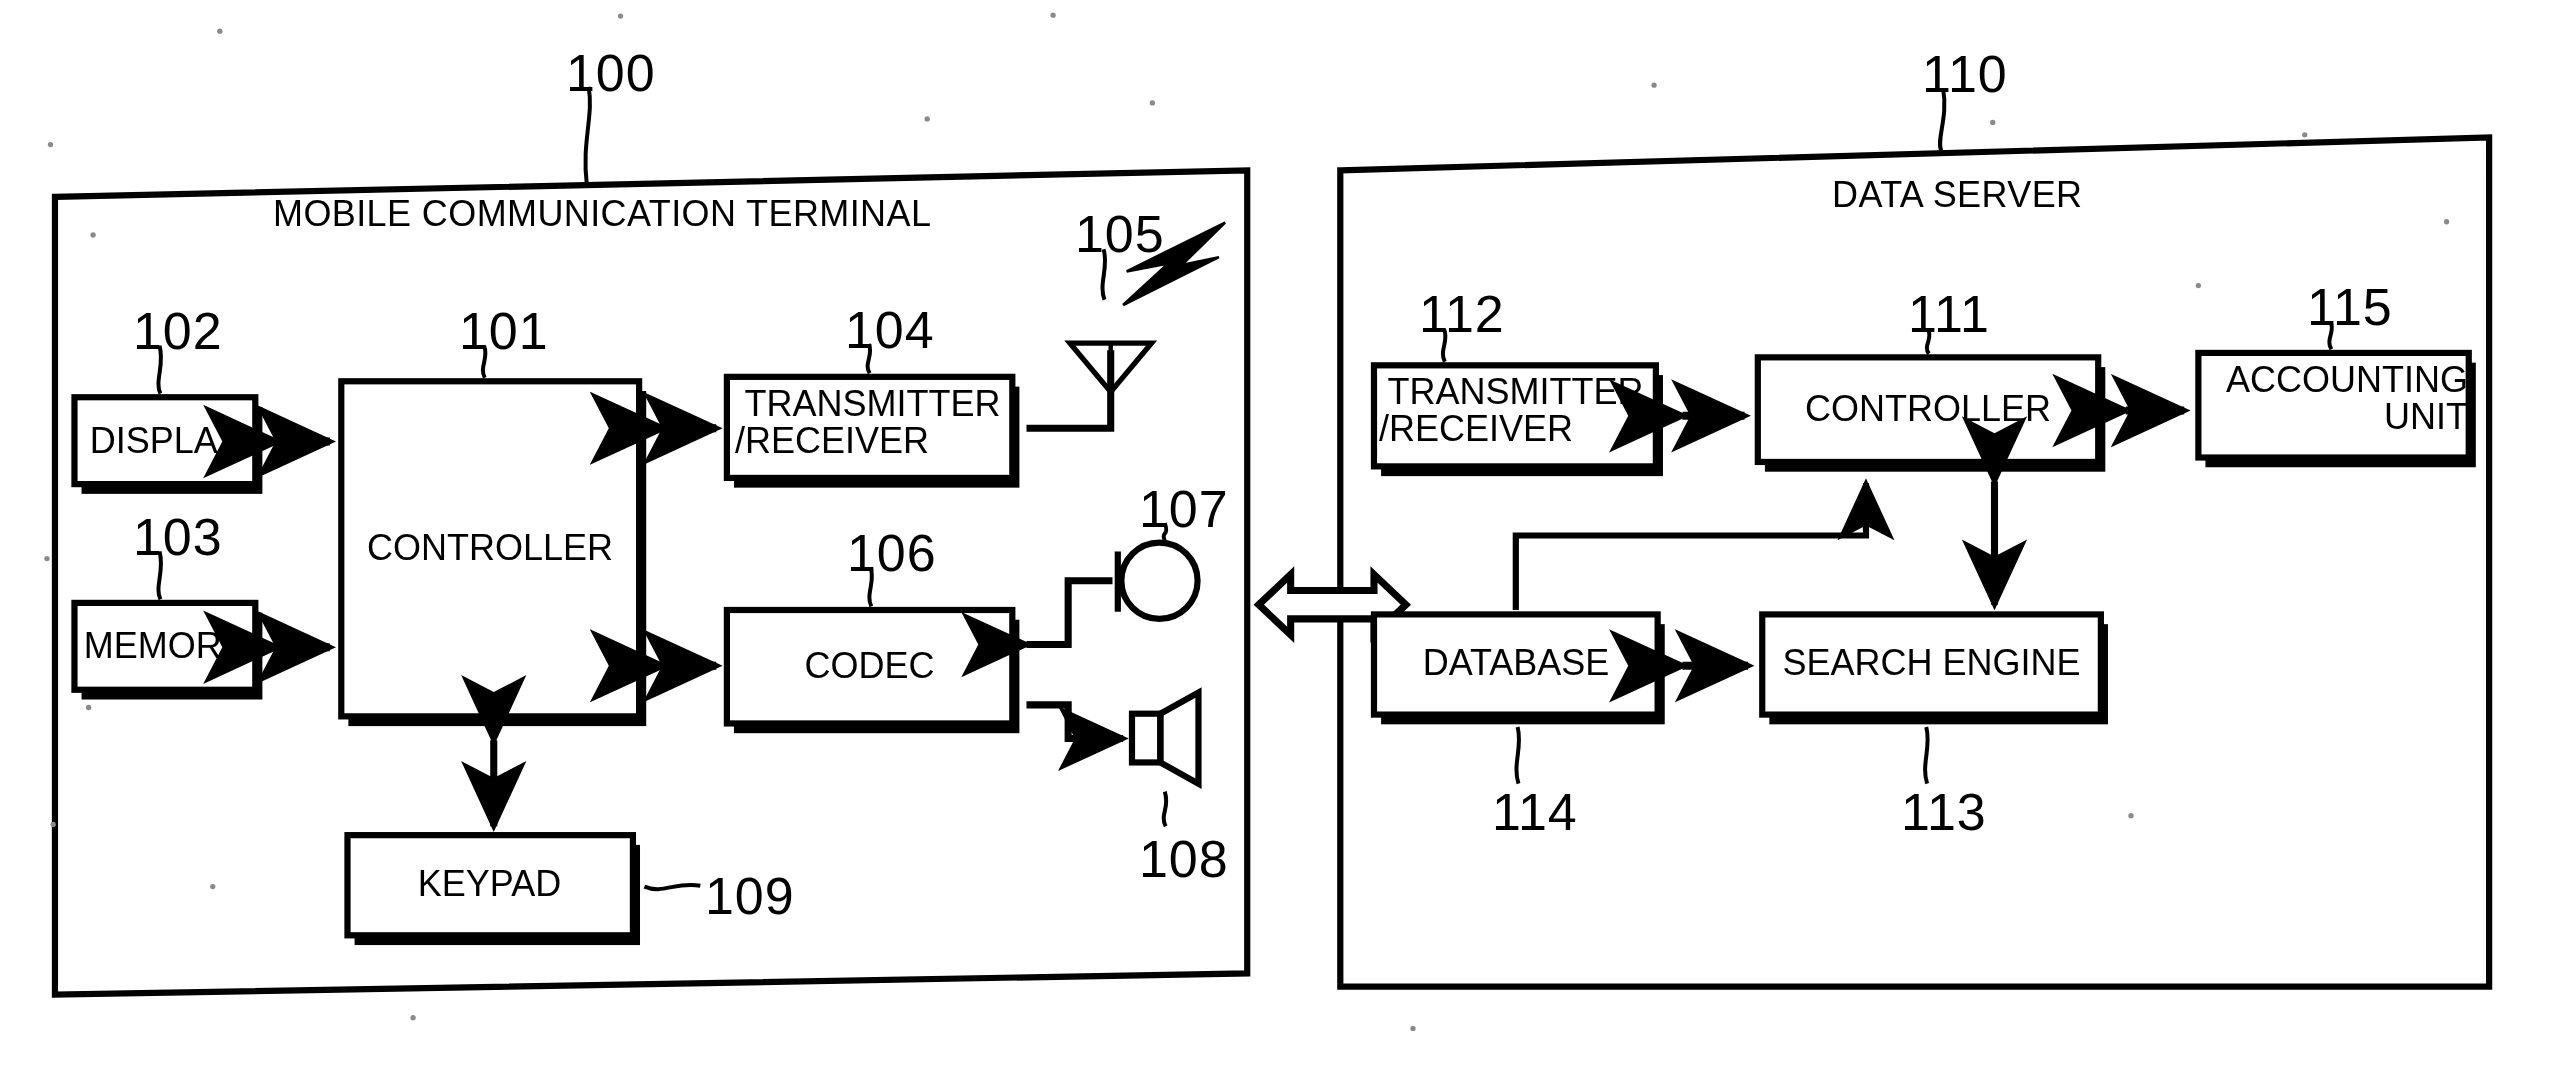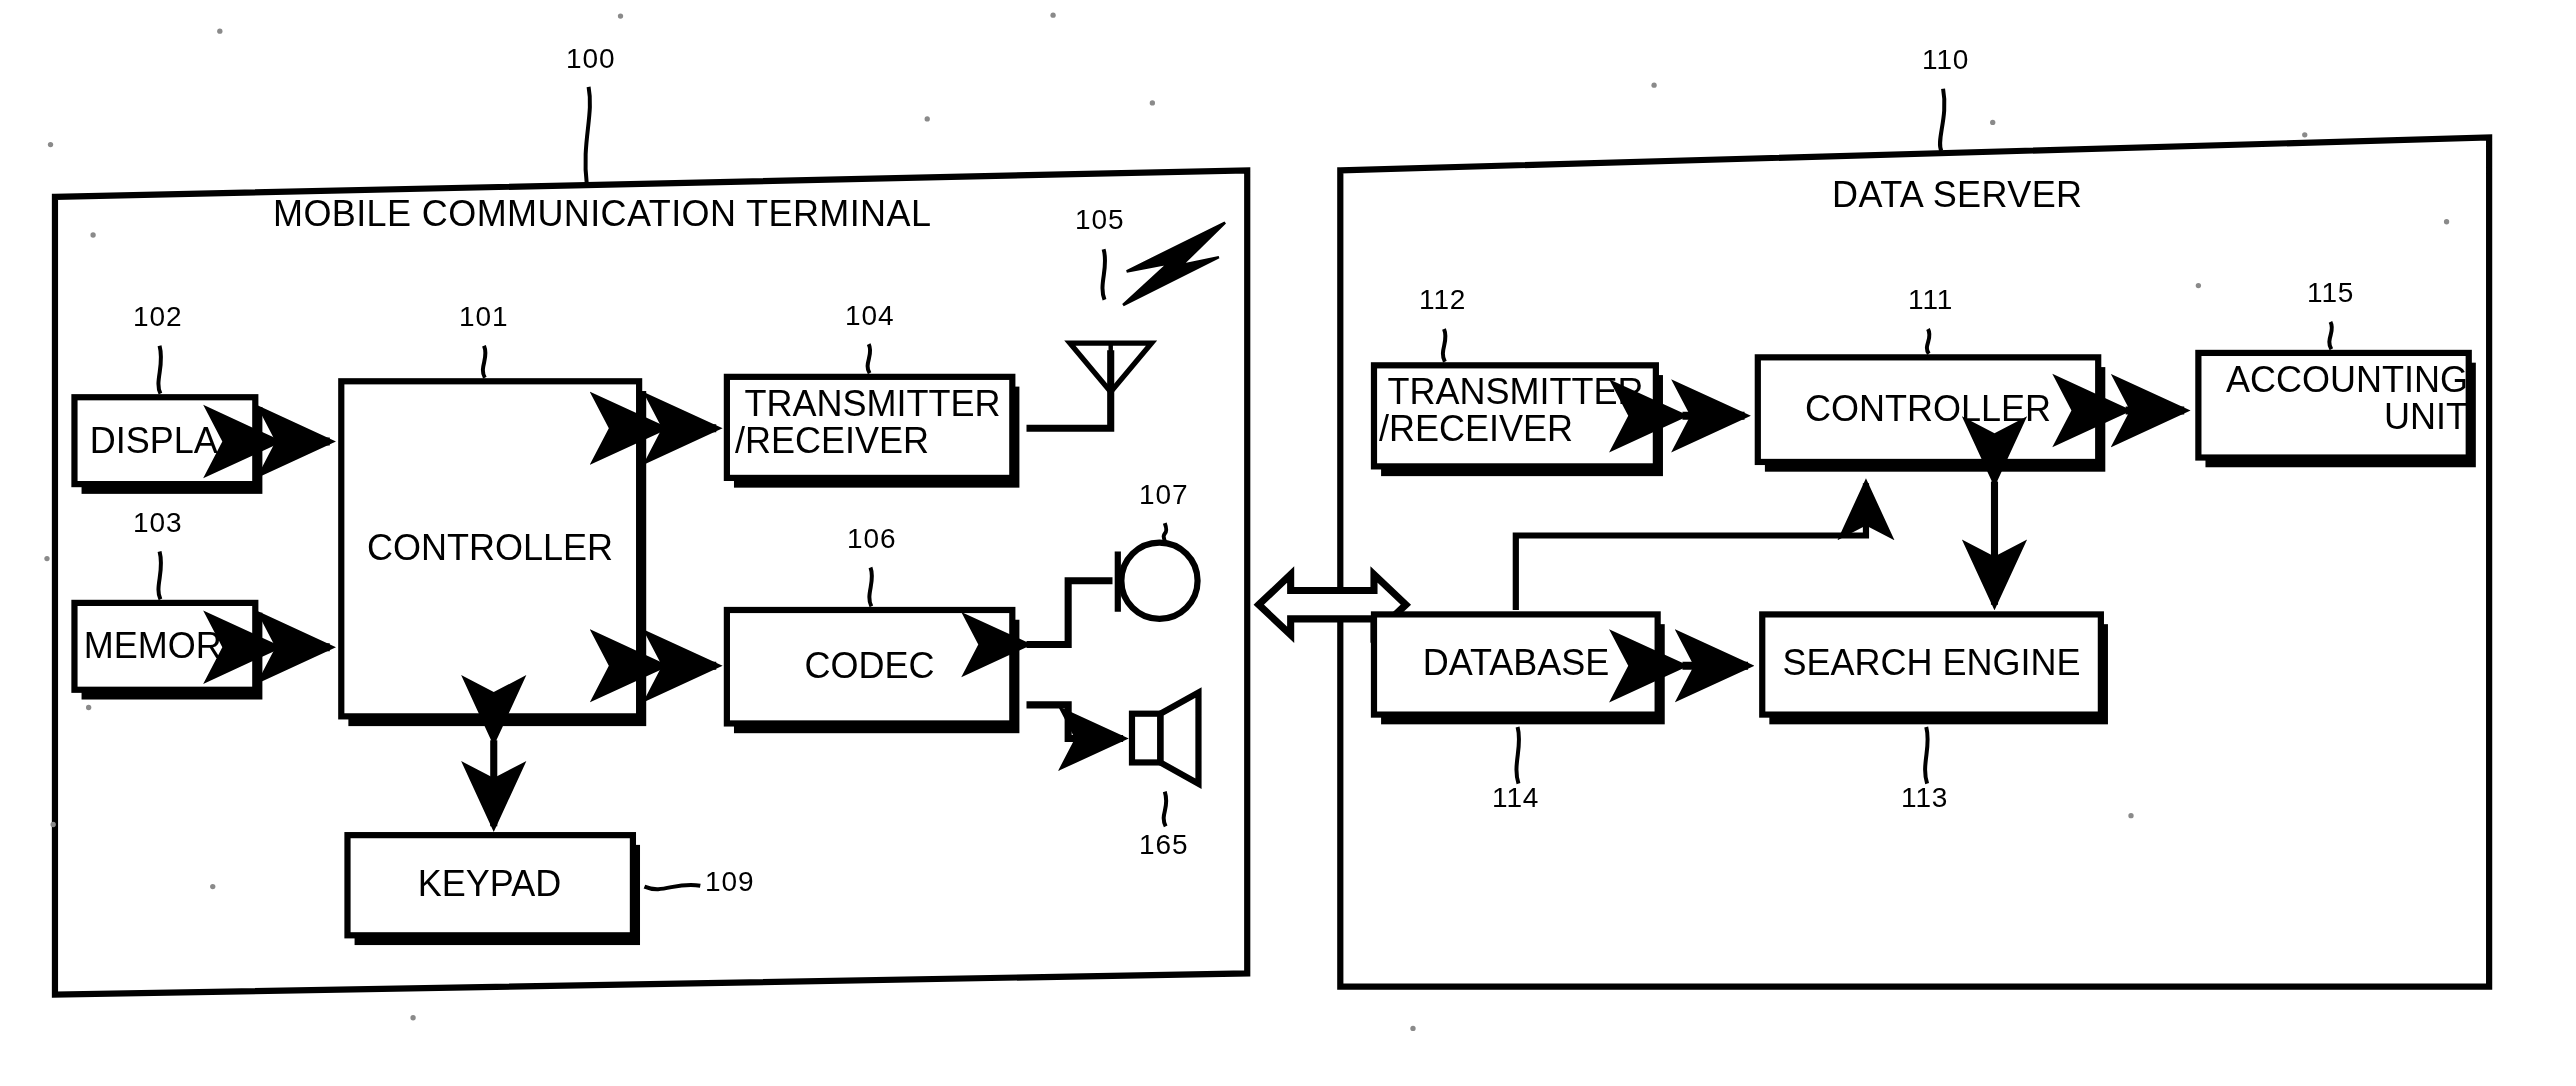--- a/index.html
+++ b/index.html
@@ -18,21 +18,21 @@
   }
   #figure svg {
     position: absolute;
     left: 0;
     top: 0;
     width: 2576px;
     height: 1087px;
   }
   .refnum {
     position: absolute;
-    font-size: 28px;
+    font-size: 52px;
     font-family: "Liberation Sans", sans-serif;
     letter-spacing: 0.9px;
     color: #000;
     white-space: nowrap;
   }
   .blocklabel {
     position: absolute;
     font-size: 36px;
     font-family: "Liberation Sans", sans-serif;
     color: #000;
@@ -240,21 +240,21 @@
   <div class="refnum" style="left:566px; top:43px;">100</div>
   <div class="refnum" style="left:1922px; top:44px;">110</div>
 
   <div class="refnum" style="left:133px; top:301px;">102</div>
   <div class="refnum" style="left:133px; top:507px;">103</div>
   <div class="refnum" style="left:459px; top:301px;">101</div>
   <div class="refnum" style="left:845px; top:300px;">104</div>
   <div class="refnum" style="left:1075px; top:204px;">105</div>
   <div class="refnum" style="left:847px; top:523px;">106</div>
   <div class="refnum" style="left:1139px; top:479px;">107</div>
-  <div class="refnum" style="left:1139px; top:829px;">165</div>
+  <div class="refnum" style="left:1139px; top:829px;">108</div>
   <div class="refnum" style="left:705px; top:866px;">109</div>
 
   <div class="refnum" style="left:1419px; top:284px;">112</div>
   <div class="refnum" style="left:1908px; top:284px;">111</div>
   <div class="refnum" style="left:2307px; top:277px;">115</div>
   <div class="refnum" style="left:1492px; top:782px;">114</div>
   <div class="refnum" style="left:1901px; top:782px;text-align:right;">113</div>
 
   <div class="blocklabel" style="left:74px; top:423px; width:181px;">DISPLAY</div>
   <div class="blocklabel" style="left:74px; top:628px; width:181px;">MEMORY</div>

